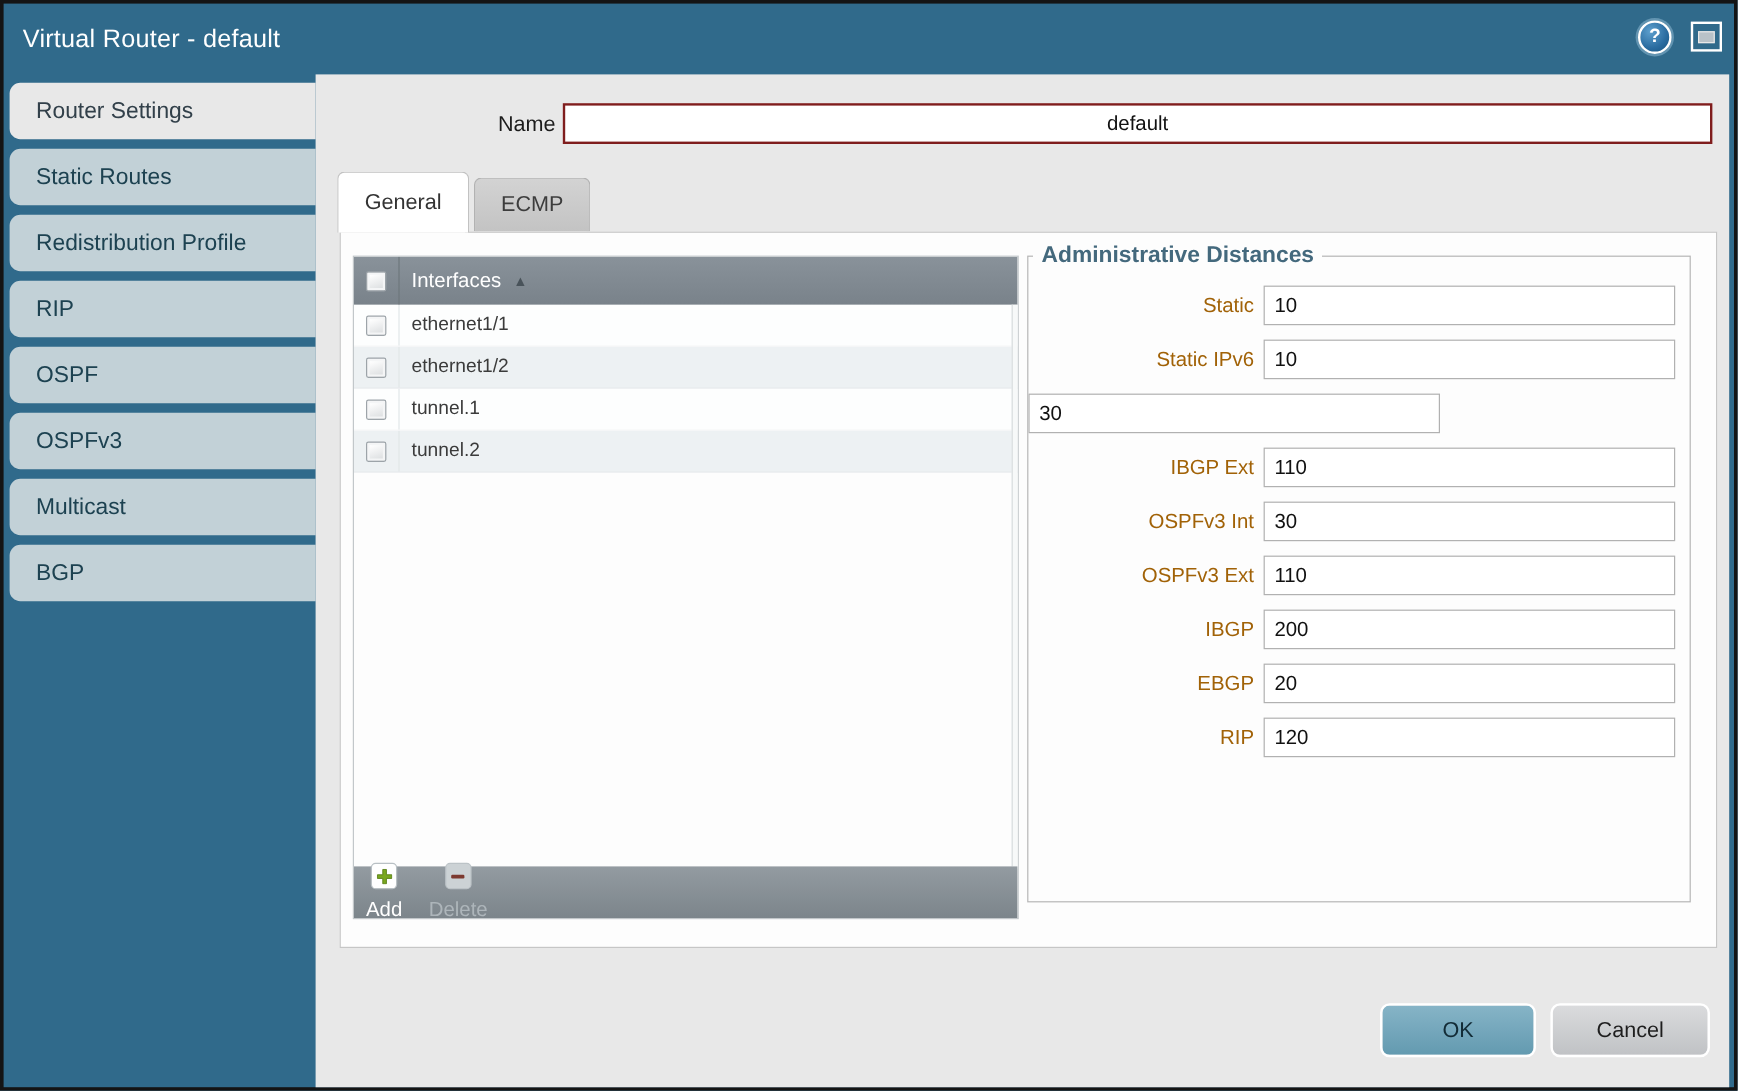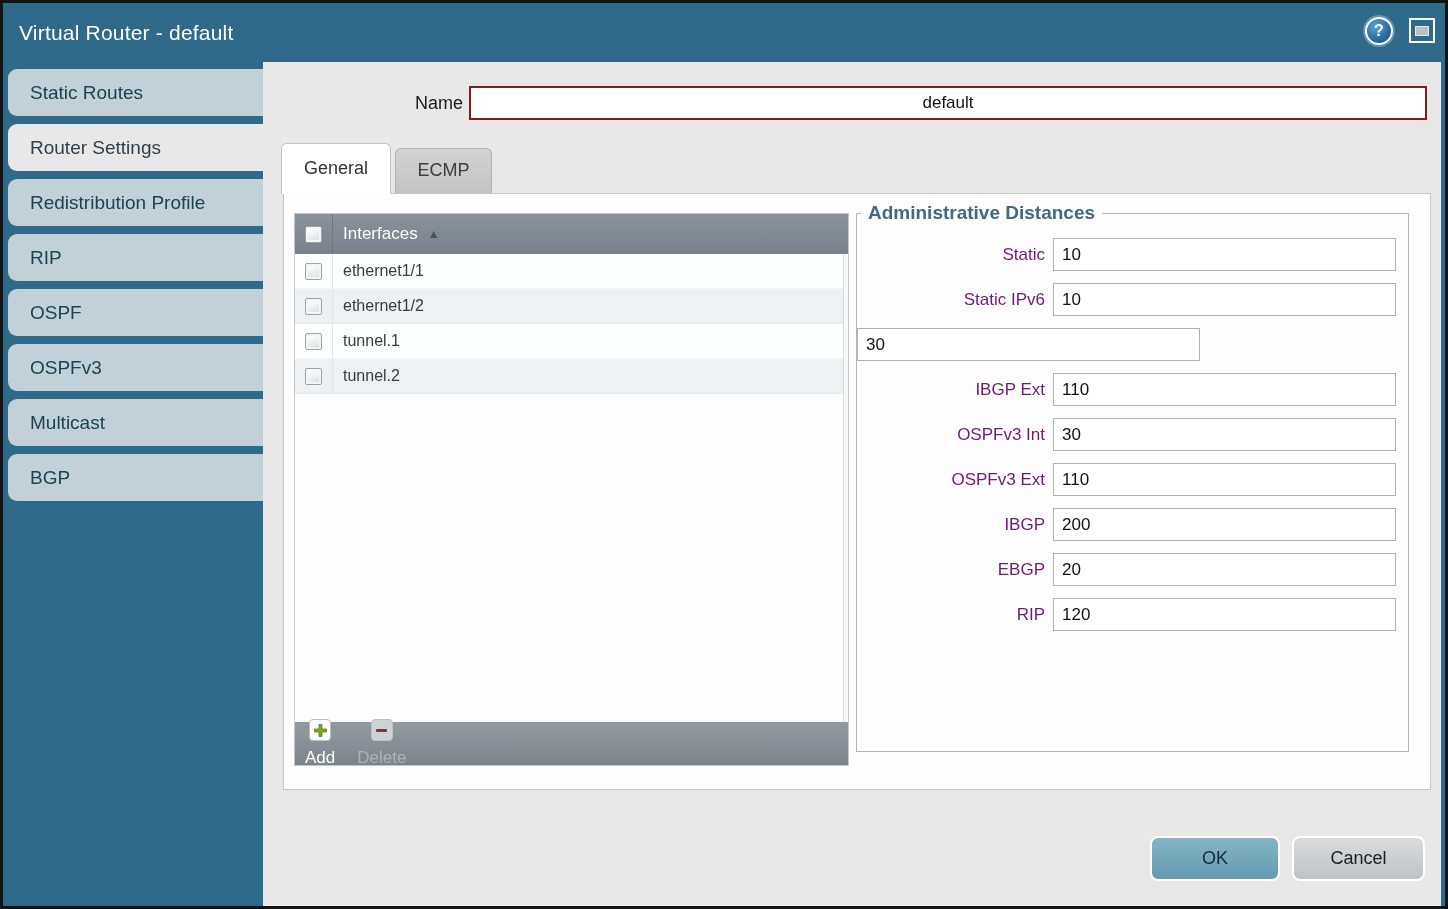--- a/index.html
+++ b/index.html
@@ -89,21 +89,21 @@
   .tool-label-del { color:#adb5ba; font-size:17px; }
 
   
   .adm-fieldset { position:absolute; left:572px; top:8px; width:553px; height:550px;
     border:1px solid #b6b6b6; background:transparent; }
   .adm-fieldset legend { font-size:19px; font-weight:bold; color:#44697d;
     padding:0 7px; margin-left:4px; }
   .fields { display:flex; flex-direction:column; gap:12px; margin-top:14px; }
   .field-row { display:flex; height:33px; }
   .f-label { width:188px; text-align:right; margin-right:8px; line-height:33px;
-    font-size:17px; color:#701a75; }
+    font-size:17px; color:#a16207; }
   .f-input { width:343px; height:33px; border:1px solid #b1b1b1; background:#fff;
     font-size:17px; padding:0 8px; font-family:"Liberation Sans", sans-serif; color:#111; }
 
   
   .btn { position:absolute; height:45px; border-radius:8px; border:2px solid #ffffff;
     font-size:18px; text-align:center; line-height:41px; cursor:pointer; }
   .btn-ok { left:1147px; top:833px; width:130px;
     background:linear-gradient(#86b4c7,#639ab0); color:#1029344; color:#122b36; }
   .btn-cancel { left:1289px; top:833px; width:133px;
     background:linear-gradient(#dadbdd,#c0c2c5); color:#1e1e1e; }
@@ -115,22 +115,22 @@
 
   <div class="titlebar">
     <div class="title">Virtual Router - default</div>
     <div class="help-icon">?</div>
     <div class="window-icon">
       <span class="pane"></span>
     </div>
   </div>
 
   <div class="sidebar">
+    <div class="side-tab active">Router Settings</div>
     <div class="side-tab">Static Routes</div>
-    <div class="side-tab active">Router Settings</div>
     <div class="side-tab">Redistribution Profile</div>
     <div class="side-tab">RIP</div>
     <div class="side-tab">OSPF</div>
     <div class="side-tab">OSPFv3</div>
     <div class="side-tab">Multicast</div>
     <div class="side-tab">BGP</div>
   </div>
 
   <div class="content">
 

